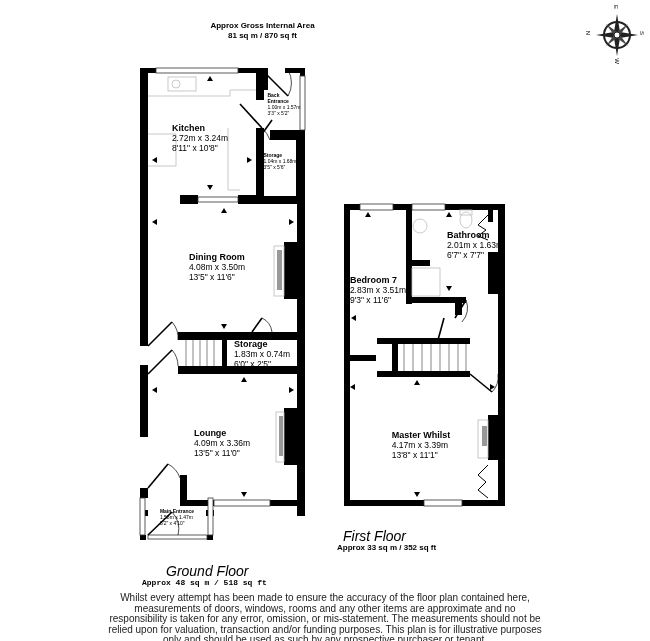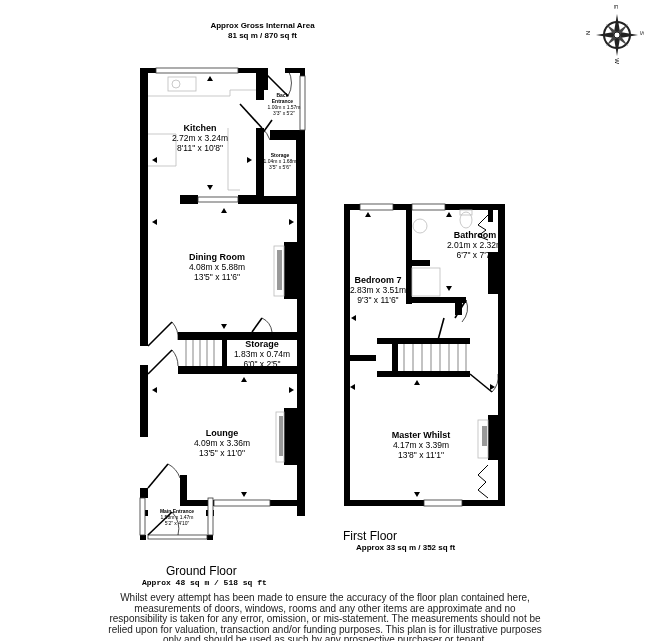--- a/index.html
+++ b/index.html
@@ -1,24 +1,24 @@
 <!DOCTYPE html>
 <html><head>
   <meta charset="utf-8">
   <style>
     html, body { margin: 0; padding: 0; background: #ffffff; }
     body { width: 650px; height: 641px; position: relative; overflow: hidden; font-family: "Liberation Sans", sans-serif; color: #000; }
     .abs { position: absolute; }
     svg.plan { position: absolute; left: 0; top: 0; }
     .hdr { left: 0; width: 525px; text-align: center; font-weight: bold; font-size: 8px; line-height: 10px; }
-    .room { position: absolute; text-align: center; font-size: 8.5px; line-height: 10px; white-space: nowrap; transform: translateX(-50%); }
+    .room { position: absolute; font-size: 8.5px; line-height: 10px; white-space: nowrap; transform: translateX(-50%); }
     .room .name { font-weight: bold; font-size: 9px; }
     .room.tiny { font-size: 5px; line-height: 6px; }
     .room.tiny .name { font-size: 5px; }
-    .floor-title { font-size: 12px; line-height: 14px; }
+    .floor-title { font-size: 14px; line-height: 14px; font-style: italic; }
     .floor-area { font-size: 8px; font-weight: bold; line-height: 10px; }
     .disclaimer { left: 105px; width: 440px; text-align: center; font-size: 10px; line-height: 10.5px; color: #222; font-family: "Liberation Sans Narrow", "Liberation Sans", sans-serif; }
   </style>
 </head>
 <body>
 
 <svg class="plan" width="650" height="641" viewBox="0 0 650 641" xmlns="http://www.w3.org/2000/svg">
   <g fill="#000" stroke="none">
 
     <rect x="140" y="68" width="8" height="278"></rect>
@@ -215,54 +215,54 @@
   <div>1.00m x 1.57m</div>
   <div>3'3" x 5'2"</div>
 </div>
 <div class="room tiny" style="left:280px; top:152px;">
   <div class="name">Storage</div>
   <div>1.04m x 1.68m</div>
   <div>3'5" x 5'6"</div>
 </div>
 <div class="room" style="left:217px; top:252px;">
   <div class="name">Dining Room</div>
-  <div>4.08m x 5.88m</div>
+  <div>4.08m x 3.50m</div>
   <div>13'5" x 11'6"</div>
 </div>
 <div class="room" style="left:262px; top:339px;">
   <div class="name">Storage</div>
   <div>1.83m x 0.74m</div>
   <div>6'0" x 2'5"</div>
 </div>
 <div class="room" style="left:222px; top:428px;">
   <div class="name">Lounge</div>
   <div>4.09m x 3.36m</div>
   <div>13'5" x 11'0"</div>
 </div>
 <div class="room tiny" style="left:177px; top:508px;">
   <div class="name">Main Entrance</div>
   <div>1.58m x 1.47m</div>
   <div>5'2" x 4'10"</div>
 </div>
 
 <div class="room" style="left:451px; top:230px;margin-left:24px;">
   <div class="name">Bathroom</div>
-  <div>2.01m x 2.32m</div>
+  <div>2.01m x 1.63m</div>
   <div>6'7" x 7'7"</div>
 </div>
 <div class="room" style="left:378px; top:275px;">
   <div class="name">Bedroom 7</div>
   <div>2.83m x 3.51m</div>
   <div>9'3" x 11'6"</div>
 </div>
 <div class="room" style="left:421px; top:430px;">
   <div class="name">Master Whilst</div>
   <div>4.17m x 3.39m</div>
   <div>13'8" x 11'1"</div>
 </div>
 
 <div class="abs floor-title" style="left:343px; top:529px;">First Floor</div>
-<div class="abs floor-area" style="left:356px; top:543px;">Approx 33 sq m / 352 sq ft</div>
+<div class="abs floor-area" style="left:337px; top:543px;">Approx 33 sq m / 352 sq ft</div>
 
 <div class="abs floor-title" style="left:142px; top:564px;margin-left:24px;">Ground Floor</div>
 <div class="abs floor-area" style="left:142px; top:578px;font-family:Liberation Mono, monospace;">Approx 48 sq m / 518 sq ft</div>
 
 <div class="abs disclaimer" style="top:593px;">Whilst every attempt has been made to ensure the accuracy of the floor plan contained here, measurements of doors, windows, rooms and any other items are approximate and no responsibility is taken for any error, omission, or mis-statement. The measurements should not be relied upon for valuation, transaction and/or funding purposes. This plan is for illustrative purposes only and should be used as such by any prospective purchaser or tenant.</div>
 
 </body></html>

